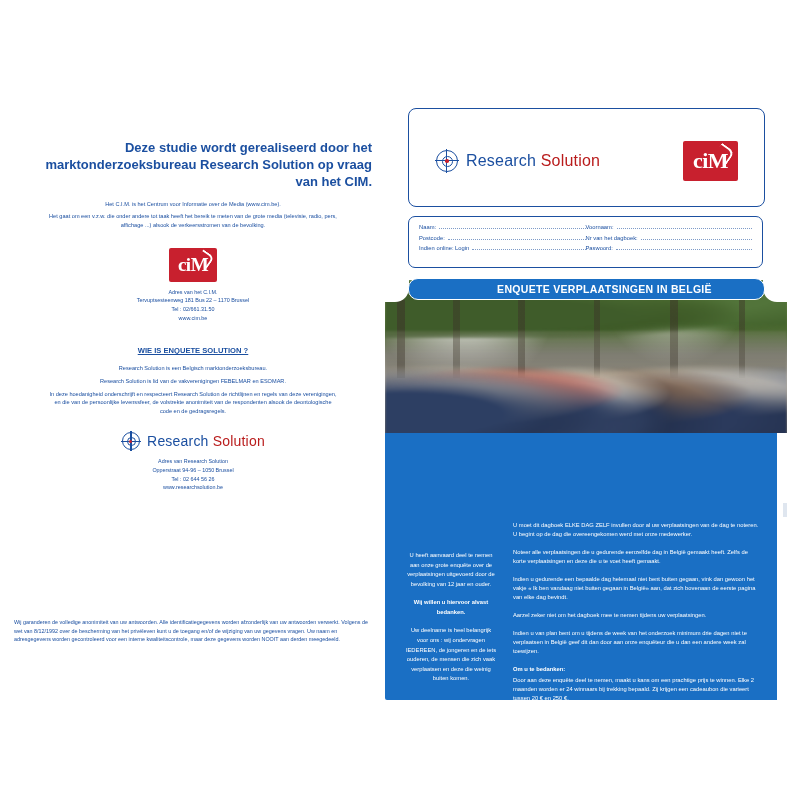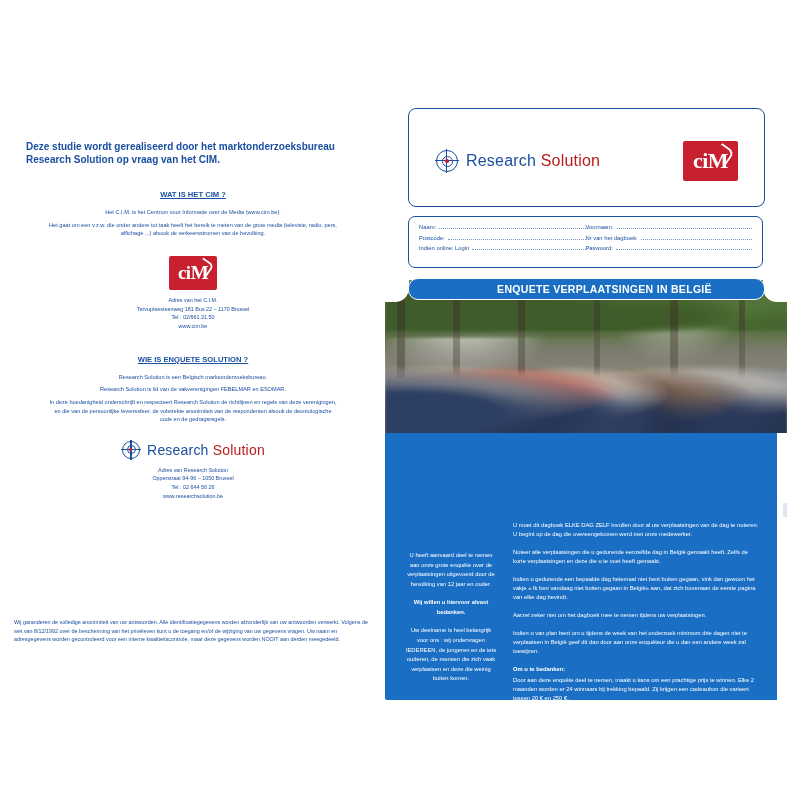--- a/index.html
+++ b/index.html
@@ -22,24 +22,24 @@
   
   .left-panel {
     position: absolute;
     left: 8px;
     top: 140px;
     width: 370px;
     height: 545px;
     color: #1b4fa0;
   }
   .lp-headline {
-    font-size: 10px;
+    font-size: 13px;
     font-weight: bold;
     color: #1b4fa0;
-    text-align: left;
+    text-align: right;
     line-height: 1.3;
     padding: 0 6px;
     margin-left: 12px;
   }
   .lp-section-title {
     text-align: center;
     font-size: 7.6px;
     font-weight: bold;
     color: #1b4fa0;
     text-decoration: underline;
@@ -419,21 +419,20 @@
 </style>
 </head>
 <body>
 
 <div class="page">
 
   <div class="left-panel">
 
     <div class="lp-headline">Deze studie wordt gerealiseerd door het marktonderzoeksbureau Research Solution op vraag van het CIM.</div>
 
-    <div class="lp-section-title">WAT IS HET CIM ?</div>
     <div class="lp-para">Het C.I.M. is het Centrum voor Informatie over de Media (www.cim.be).</div>
     <div class="lp-para tight">Het gaat om een v.z.w. die onder andere tot taak heeft het bereik te meten van de grote media (televisie, radio, pers, affichage ...) alsook de verkeersstromen van de bevolking.</div>
 
     <div class="cim-logo-wrap">
       <div class="cim-logo">
         <span>ciM</span>
         <span class="swoosh"></span>
       </div>
     </div>
 

